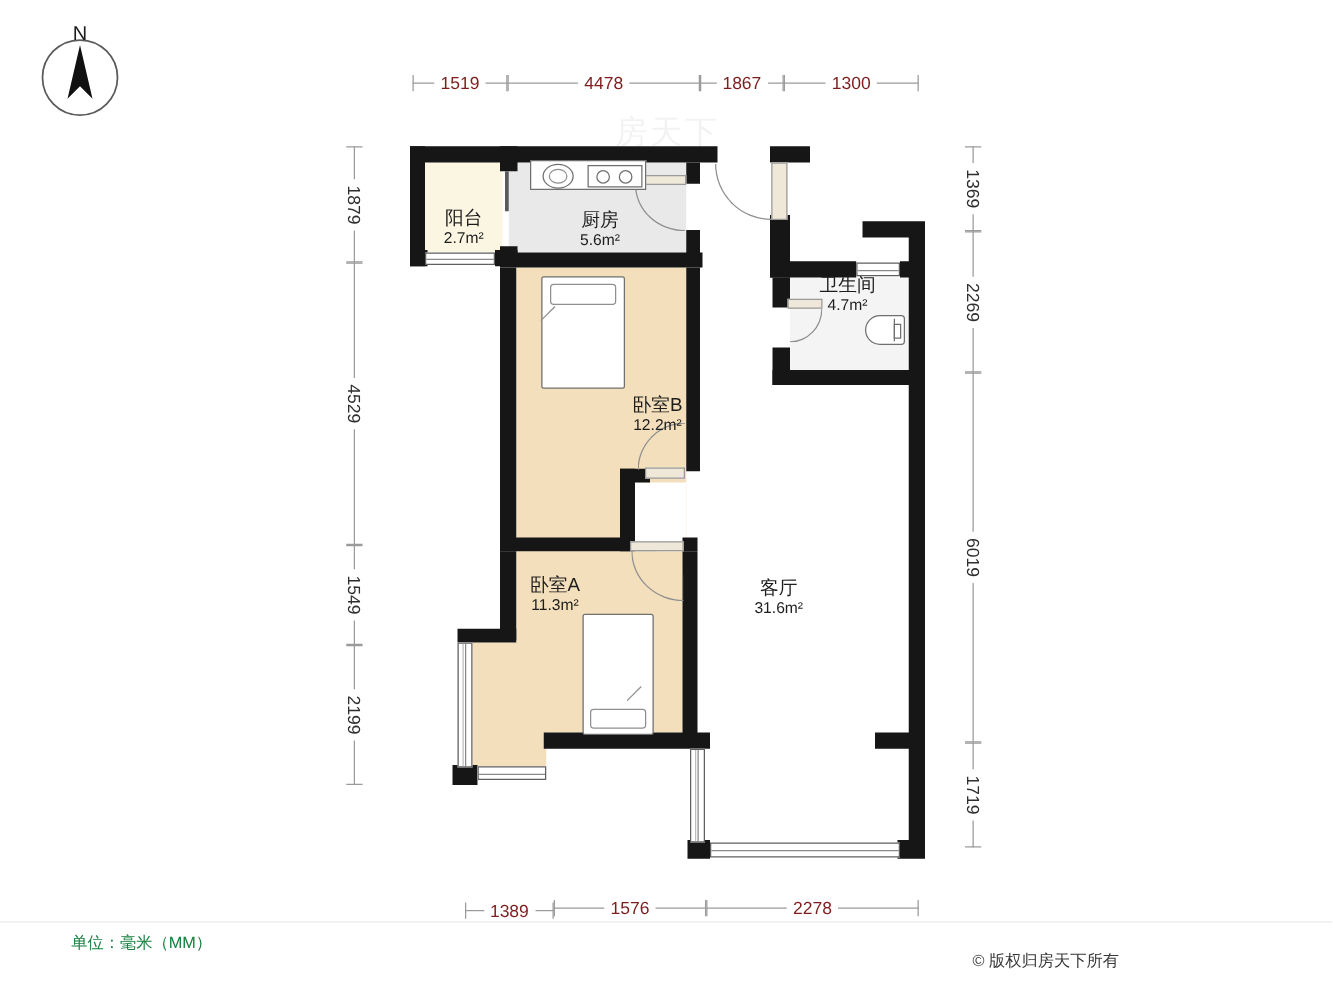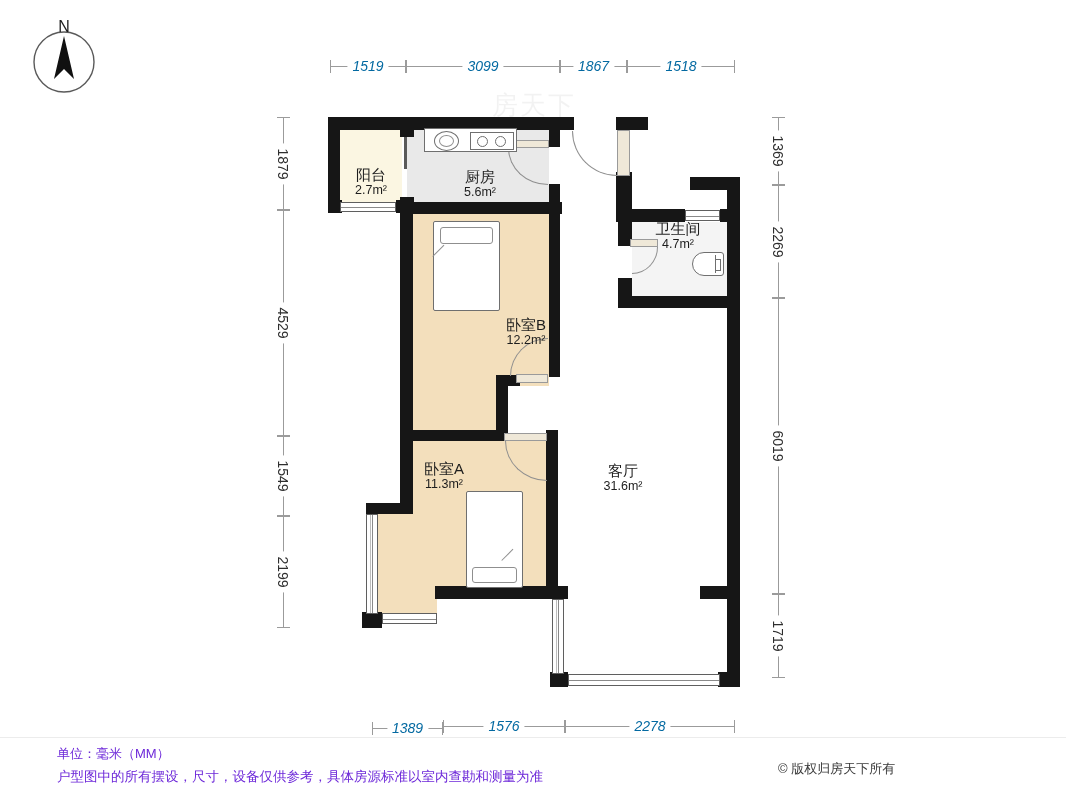--- a/index.html
+++ b/index.html
@@ -33,31 +33,31 @@
   .fold{position:absolute;width:16px;height:16px;border-top:1px solid #8f8f8f;transform:rotate(-45deg);}
   
   .room-label{position:absolute;text-align:center;line-height:1.15;}
   .rname{font-size:15px;}
   .rarea{font-size:12.5px;}
   
   .dimh{position:absolute;height:0;border-top:1px solid #9b9b9b;}
   .dimh::before,.dimh::after{content:'';position:absolute;top:-7px;width:1px;height:13px;background:#9b9b9b;}
   .dimh::before{left:0;} .dimh::after{right:0;}
   .dimh .dlab{position:absolute;left:50%;top:0;transform:translate(-50%,-54%);background:#fff;
-              padding:0 5px;font-size:14px;color:#0369a1;white-space:nowrap;font-style:italic;}
+              padding:0 5px;font-size:14px;color:#7f1d1d;white-space:nowrap;}
   .dimv{position:absolute;width:0;border-left:1px solid #9b9b9b;}
   .dimv::before,.dimv::after{content:'';position:absolute;left:-7px;height:1px;width:13px;background:#9b9b9b;}
   .dimv::before{top:0;} .dimv::after{bottom:0;}
   .dimv .dlab{position:absolute;top:50%;left:0;transform:translate(-54%,-50%);background:#fff;
               padding:5px 0;font-size:14px;color:#2e2e2e;writing-mode:vertical-rl;white-space:nowrap;}
   
   .wm{position:absolute;font-size:26px;color:rgba(0,0,0,0.05);letter-spacing:2px;pointer-events:none;}
   
   .footer-line{position:absolute;left:0;right:0;top:737px;height:1px;background:#ececec;}
-  .ftext{position:absolute;font-size:13px;color:#6d28d9;}
+  .ftext{position:absolute;font-size:13px;color:#15803d;}
 </style>
 </head>
 <body>
 
 <div class="stage">
 
   <svg class="abs" style="left:26px;top:12px;" width="76" height="86" viewBox="0 0 76 86">
     <circle cx="38" cy="50" r="30" fill="none" stroke="#5a5a5a" stroke-width="1.4"></circle>
     <text x="38" y="20" text-anchor="middle" font-size="16" fill="#1d1d1d">N</text>
     <polygon points="38,24 48,67 38,57 28,67" fill="#111"></polygon>
@@ -177,27 +177,27 @@
   </div>
   <div class="room-label" style="left:585px;top:462px;width:76px;">
     <div class="rname">客厅</div>
     <div class="rarea">31.6m²</div>
   </div>
 
   <div class="dimh" style="left:330px;top:66px;width:76px;">
       <span class="dlab">1519</span>
     </div>
   <div class="dimh" style="left:406px;top:66px;width:154px;">
-      <span class="dlab">3099</span>
+      <span class="dlab">4478</span>
     </div>
   <div class="dimh" style="left:560px;top:66px;width:67px;">
       <span class="dlab">1867</span>
     </div>
   <div class="dimh" style="left:627px;top:66px;width:108px;">
-      <span class="dlab">1518</span>
+      <span class="dlab">1300</span>
     </div>
 
   <div class="dimv" style="left:283px;top:117px;height:93px;">
       <span class="dlab">1879</span>
     </div>
   <div class="dimv" style="left:283px;top:210px;height:226px;">
       <span class="dlab">4529</span>
     </div>
   <div class="dimv" style="left:283px;top:436px;height:80px;">
       <span class="dlab">1549</span>
@@ -224,16 +224,15 @@
     </div>
   <div class="dimh" style="left:443px;top:726px;width:122px;">
       <span class="dlab">1576</span>
     </div>
   <div class="dimh" style="left:565px;top:726px;width:170px;">
       <span class="dlab">2278</span>
     </div>
 
   <div class="footer-line"></div>
   <div class="ftext" style="left:57px;top:745px;">单位：毫米（MM）</div>
-  <div class="ftext" style="left:57px;top:768px;font-size:13.5px;">户型图中的所有摆设，尺寸，设备仅供参考，具体房源标准以室内查勘和测量为准</div>
   <div class="ftext" style="left:778px;top:760px;color:#3a3a3a;">© 版权归房天下所有</div>
 
 </div>
 
 </body></html>

